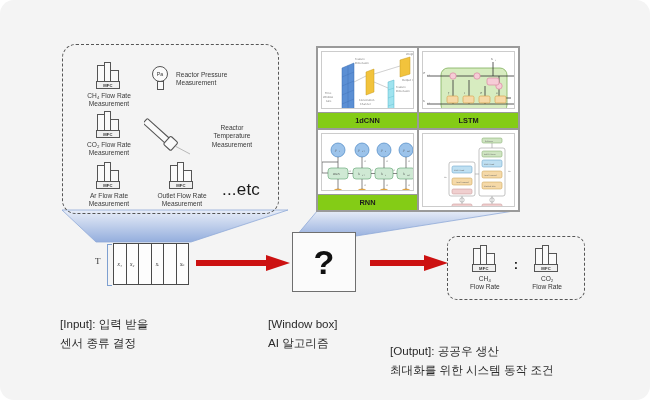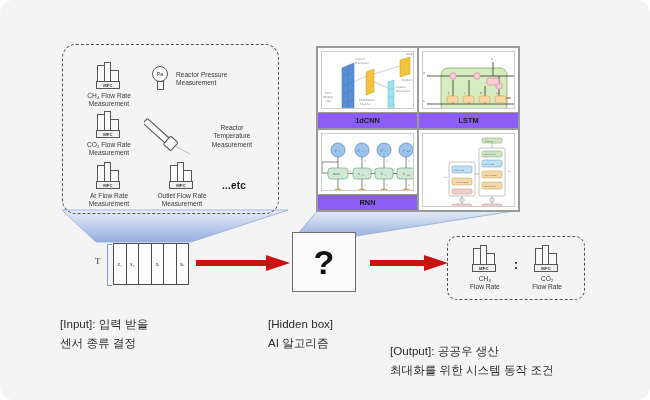--- a/index.html
+++ b/index.html
@@ -67,21 +67,21 @@
 
   
   .probe{ position:absolute; width:46px; height:40px; }
   .probe svg{ display:block; }
 
   .sidelabel{
     position:absolute; font-size:6.6px; line-height:8.4px;
     color:#3a3a3a; text-align:center; white-space:pre-line;
   }
   .etc{
-    position:absolute; font-size:10px; font-weight:700; color:#1a1a1a;
+    position:absolute; font-size:17px; font-weight:400; color:#1a1a1a;
     letter-spacing:.2px;
     text-align:center;
   }
 
   
   #model-grid{
     position:absolute; left:316px; top:46px; width:204px; height:166px;
     background:#ffffff; border:1px solid #9a9a9a; box-sizing:border-box;
     display:grid; grid-template-columns:1fr 1fr; grid-template-rows:1fr 1fr;
   }
@@ -90,21 +90,21 @@
     display:flex; flex-direction:column; background:#fff;
   }
   .model-fig{
     flex:1; position:relative; overflow:hidden;
     background:#fff; margin:3px; border:1px solid #ccc;
   }
   .model-fig svg{ position:absolute; left:0; top:0; }
   .model-name{
     height:15px; line-height:15px; text-align:center;
     font-size:7.4px; font-weight:700; color:#1b1b1b;
-    border-top:1px solid #9a9a9a; background:#8b5cf6;
+    border-top:1px solid #9a9a9a; background:#84cc16;
   }
 
   
   #seq-wrap{ position:absolute; left:95px; top:243px; width:95px; height:44px; }
   #seq-box{
     position:absolute; left:18px; top:0; width:76px; height:42px;
     border:1.3px solid #4a4a4a; background:#fdfdfd; box-sizing:border-box;
     display:flex;
   }
   #seq-box .cell{
@@ -531,18 +531,18 @@
           <div class="plate">MFC</div>
         </div>
         <div class="cap">CO₂
 Flow Rate</div>
       </div>
     </div>
   </div>
 
   <div class="caption" id="cap-input">[Input]: 입력 받을
 센서 종류 결정</div>
-  <div class="caption" id="cap-hidden">[Hidden box]
+  <div class="caption" id="cap-hidden">[Window box]
 AI 알고리즘</div>
   <div class="caption" id="cap-output">[Output]: 공공우 생산
 최대화를 위한 시스템 동작 조건</div>
 
 </div>
 
 </body></html>

